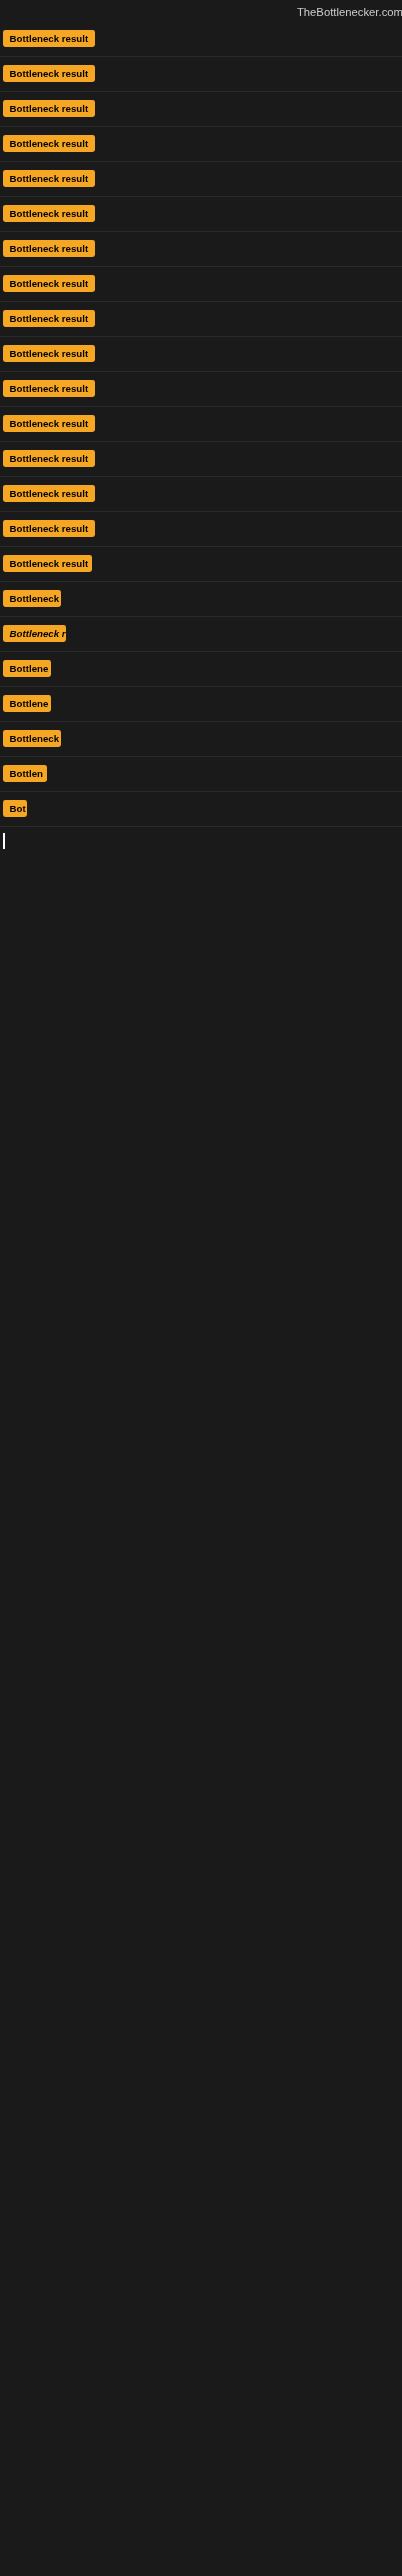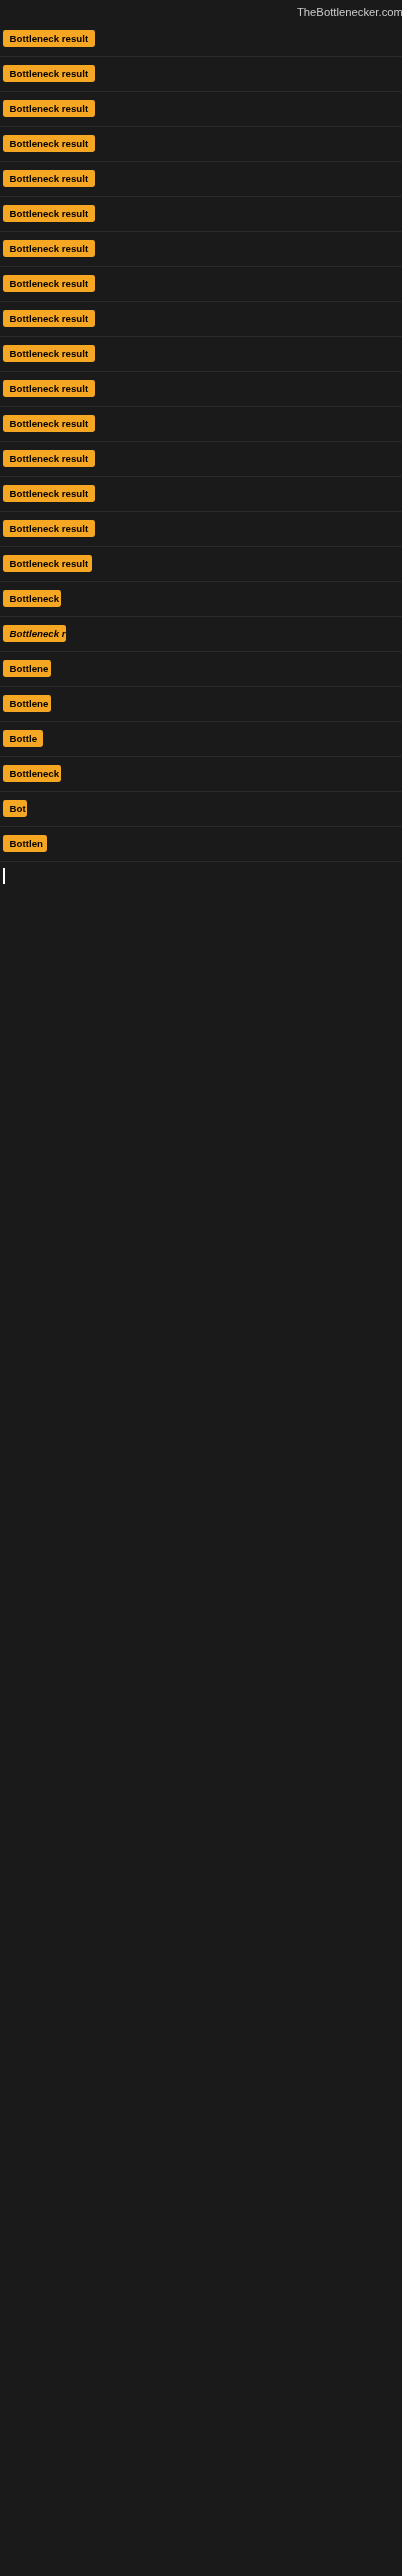--- a/index.html
+++ b/index.html
@@ -84,27 +84,24 @@
     <div style="padding: 6.4px 3.2px; border-bottom: 0.8px solid rgb(42, 42, 42); min-height: 35px; display: flex; align-items: center; font-style: italic;">
       <div style="display: inline-block; background-color: rgb(245, 166, 35); color: rgb(0, 0, 0); font-size: 9.7px; font-weight: bold; padding: 3.2px 6.4px; border-radius: 2.4px; white-space: nowrap; overflow: hidden; max-width: 63px;">Bottleneck r</div>
     </div>
     <div style="padding: 6.4px 3.2px; border-bottom: 0.8px solid rgb(42, 42, 42); min-height: 35px; display: flex; align-items: center;">
       <div style="display: inline-block; background-color: rgb(245, 166, 35); color: rgb(0, 0, 0); font-size: 9.7px; font-weight: bold; padding: 3.2px 6.4px; border-radius: 2.4px; white-space: nowrap; overflow: hidden; max-width: 48px;">Bottlene</div>
     </div>
     <div style="padding: 6.4px 3.2px; border-bottom: 0.8px solid rgb(42, 42, 42); min-height: 35px; display: flex; align-items: center;">
       <div style="display: inline-block; background-color: rgb(245, 166, 35); color: rgb(0, 0, 0); font-size: 9.7px; font-weight: bold; padding: 3.2px 6.4px; border-radius: 2.4px; white-space: nowrap; overflow: hidden; max-width: 48px;">Bottlene</div>
     </div>
     <div style="padding: 6.4px 3.2px; border-bottom: 0.8px solid rgb(42, 42, 42); min-height: 35px; display: flex; align-items: center;">
-      <div style="display: inline-block; background-color: rgb(245, 166, 35); color: rgb(0, 0, 0); font-size: 9.7px; font-weight: bold; padding: 3.2px 6.4px; border-radius: 2.4px; white-space: nowrap; overflow: hidden; max-width: 40px;">Bottle</div>
-    </div>
-    <div style="padding: 6.4px 3.2px; border-bottom: 0.8px solid rgb(42, 42, 42); min-height: 35px; display: flex; align-items: center;">
       <div style="display: inline-block; background-color: rgb(245, 166, 35); color: rgb(0, 0, 0); font-size: 9.7px; font-weight: bold; padding: 3.2px 6.4px; border-radius: 2.4px; white-space: nowrap; overflow: hidden; max-width: 58px;">Bottleneck</div>
     </div>
     <div style="padding: 6.4px 3.2px; border-bottom: 0.8px solid rgb(42, 42, 42); min-height: 35px; display: flex; align-items: center;">
-      <div style="display: inline-block; background-color: rgb(245, 166, 35); color: rgb(0, 0, 0); font-size: 9.7px; font-weight: bold; padding: 3.2px 6.4px; border-radius: 2.4px; white-space: nowrap; overflow: hidden; max-width: 24px;">Bot</div>
+      <div style="display: inline-block; background-color: rgb(245, 166, 35); color: rgb(0, 0, 0); font-size: 9.7px; font-weight: bold; padding: 3.2px 6.4px; border-radius: 2.4px; white-space: nowrap; overflow: hidden; max-width: 44px;">Bottlen</div>
     </div>
     <div style="padding: 6.4px 3.2px; border-bottom: 0.8px solid rgb(42, 42, 42); min-height: 35px; display: flex; align-items: center;">
-      <div style="display: inline-block; background-color: rgb(245, 166, 35); color: rgb(0, 0, 0); font-size: 9.7px; font-weight: bold; padding: 3.2px 6.4px; border-radius: 2.4px; white-space: nowrap; overflow: hidden; max-width: 44px;">Bottlen</div>
+      <div style="display: inline-block; background-color: rgb(245, 166, 35); color: rgb(0, 0, 0); font-size: 9.7px; font-weight: bold; padding: 3.2px 6.4px; border-radius: 2.4px; white-space: nowrap; overflow: hidden; max-width: 24px;">Bot</div>
     </div>
     <div style="width: 1.6px; height: 16px; background-color: rgb(255, 255, 255); margin: 6.4px 3.2px;"></div>
     <div style="height: 483px;"></div>
   </div>
 
 
 </body></html>

